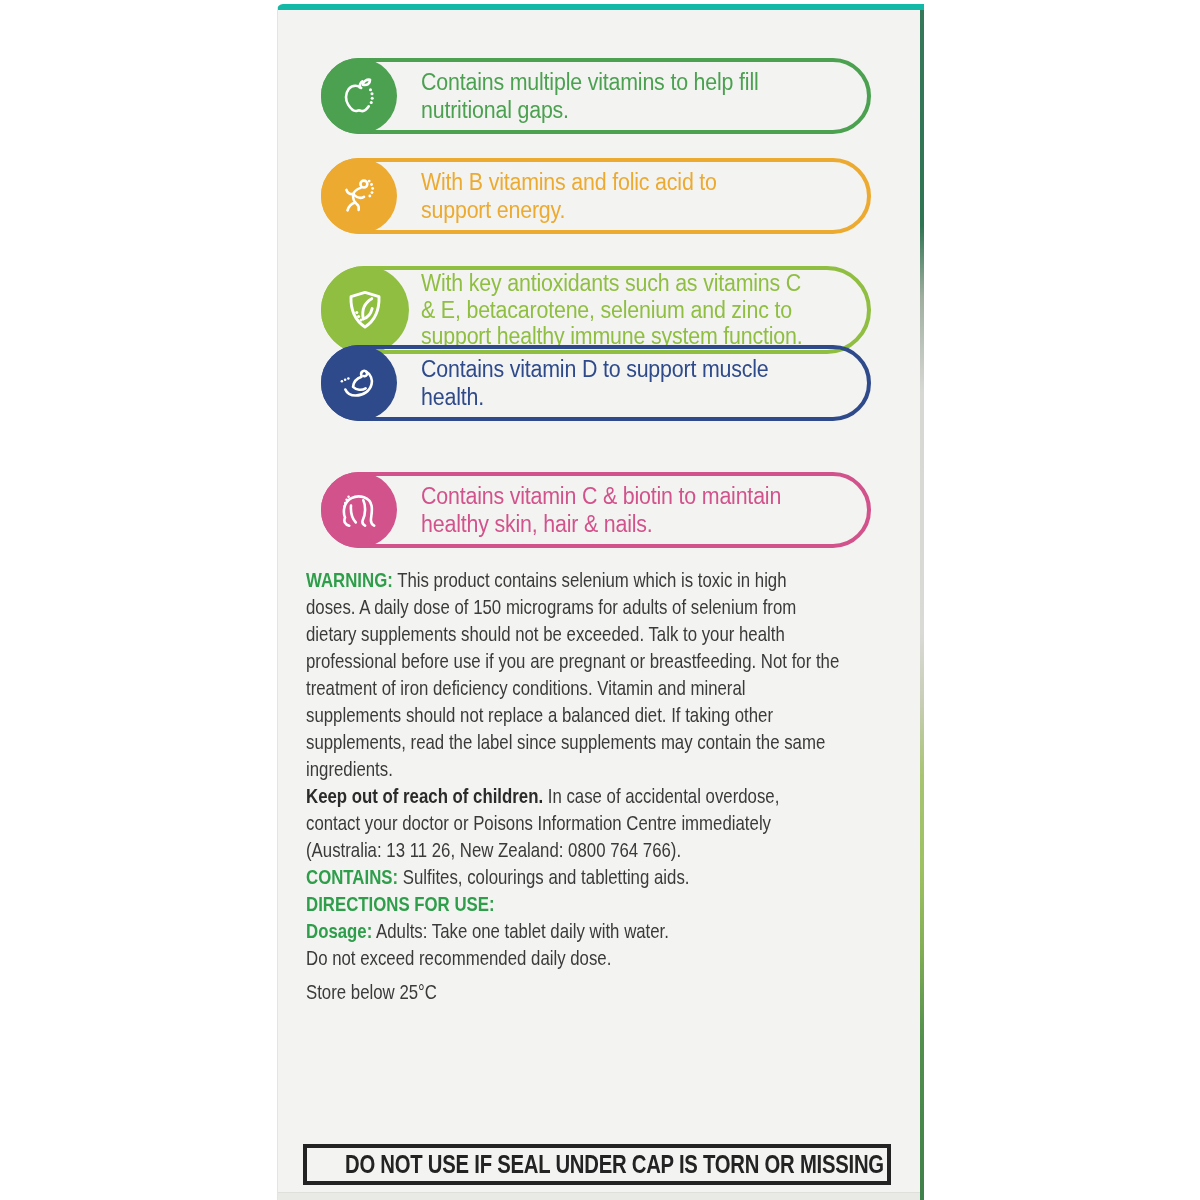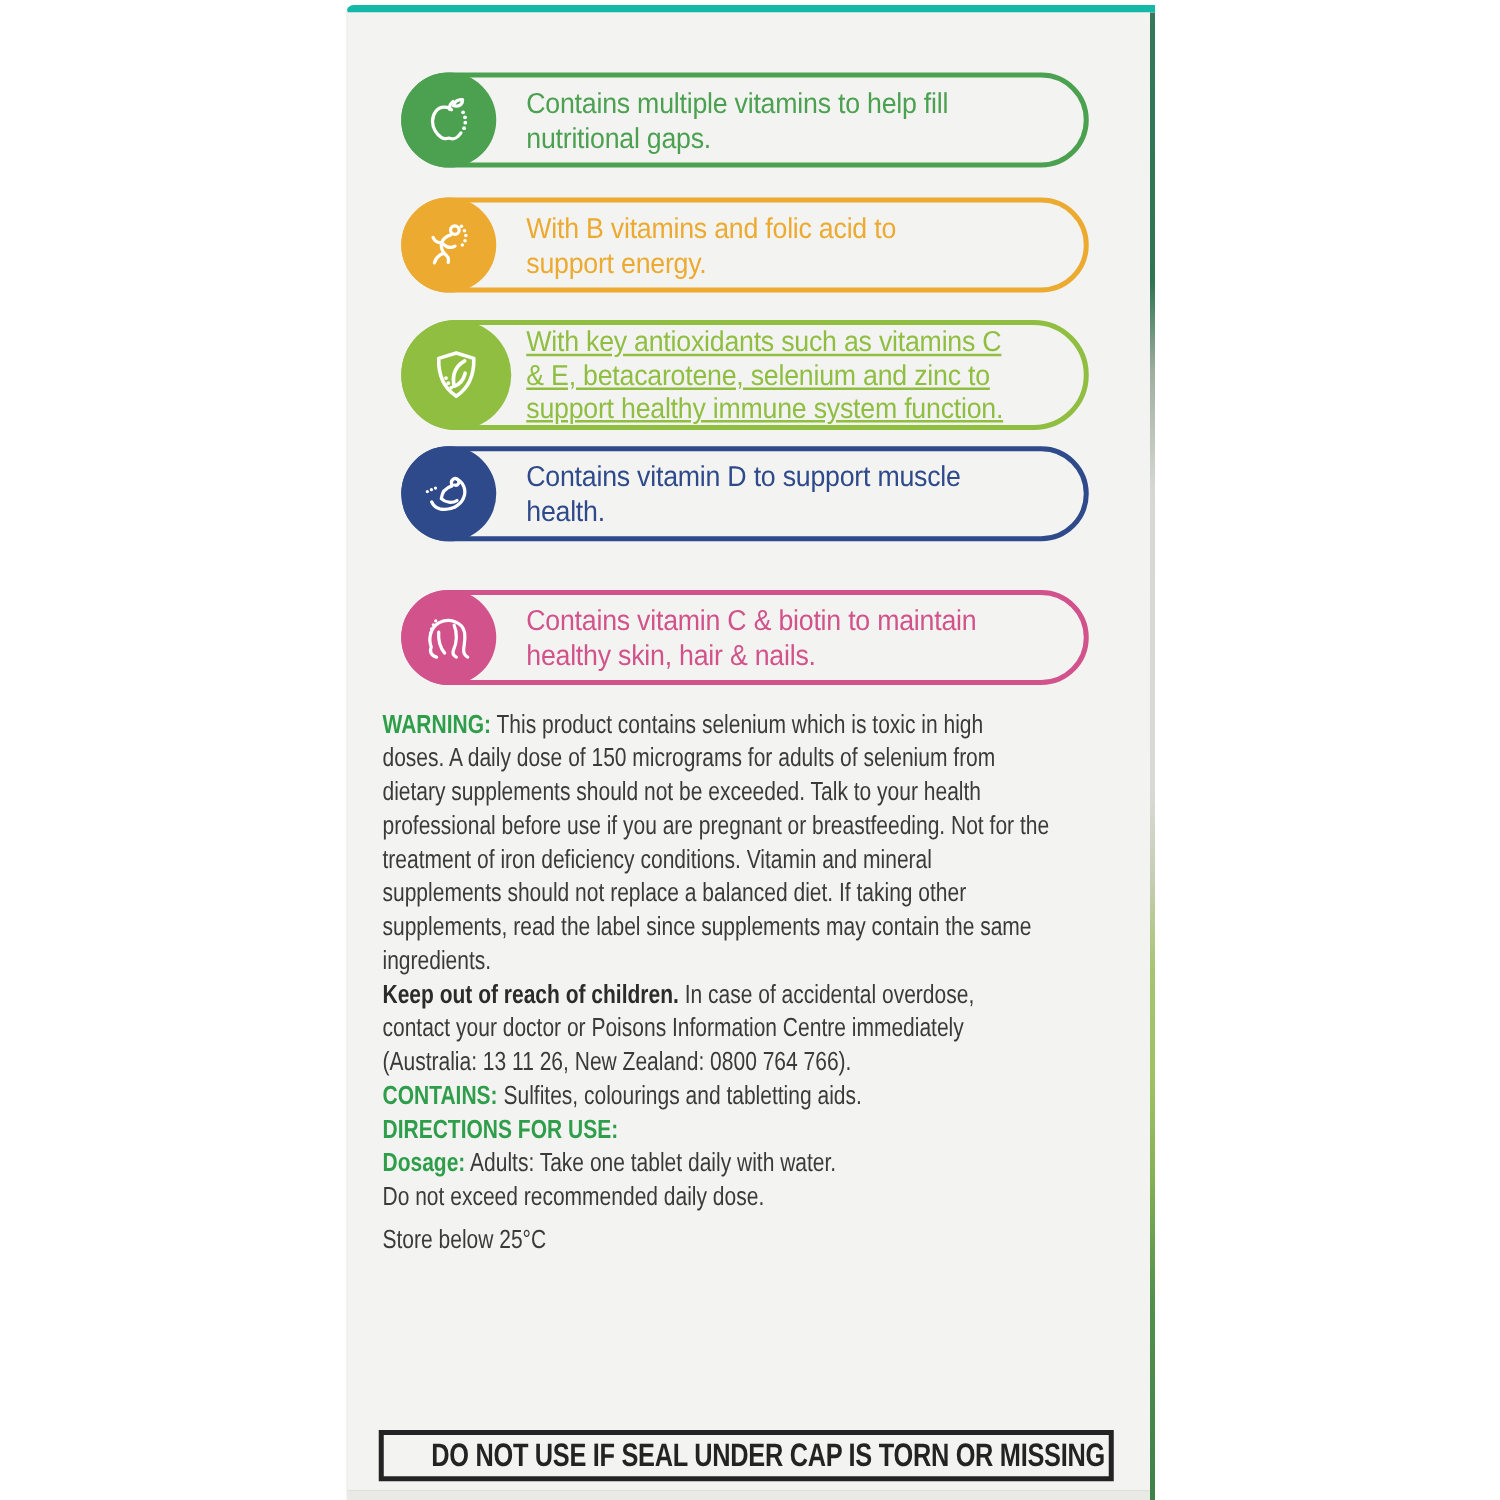--- a/index.html
+++ b/index.html
@@ -102,37 +102,37 @@
           <circle class="dot" cx="35.6" cy="13.4" r="1.3"></circle>
           <circle class="dot" cx="36.6" cy="17" r="1.3"></circle>
           <circle class="dot" cx="36" cy="20.8" r="1.3"></circle>
           <circle class="dot" cx="34" cy="24" r="1.3"></circle>
         </svg>
       </div>
       <span class="pill-text">With B vitamins and folic acid to
 support energy.</span>
     </div>
 
-    <div class="pill pill--tall" style="top: 246px; text-decoration: underline; --c: #8fbe41;">
+    <div class="pill pill--tall" style="top: 256px; --c: #8fbe41;">
       <div class="badge">
         <svg class="ic" viewBox="0 0 48 48">
           <path d="M24 9.5 L35.6 13 C35.9 23 32.5 32.5 24 38 C15.5 32.5 12.1 23 12.4 13 Z"></path>
           <path d="M29.6 14.6 C24 17.8 21 23.6 22.6 31.4"></path>
           <path d="M22.6 31.4 C25.8 30.4 28.8 27.2 29.9 22.8"></path>
           <circle class="dot" cx="17.2" cy="26" r="1.25"></circle>
           <circle class="dot" cx="18.7" cy="29.4" r="1.25"></circle>
           <circle class="dot" cx="20.7" cy="32.3" r="1.25"></circle>
         </svg>
       </div>
       <span class="pill-text">With key antioxidants such as vitamins C
 &amp; E, betacarotene, selenium and zinc to
 support healthy immune system function.</span>
     </div>
 
-    <div class="pill" style="top: 347px; align-items: center; --c: #2e4a8b;">
+    <div class="pill" style="top: 335px; align-items: center; --c: #2e4a8b;">
       <div class="badge">
         <svg class="ic" viewBox="0 0 48 48">
           <path d="M26.2 17.2 C25 13.6 28.8 11.4 30.9 13.8 C32.4 15.7 30.6 18.4 28.4 17.6"></path>
           <path d="M30.9 13.8 C34.8 15.8 36.6 20.8 35.6 25 C34.2 31.2 28 35.6 21 35.6 C16.4 35.6 12.9 33.5 11.4 30"></path>
           <path d="M26.4 18.2 C22 19.6 18.9 23.2 18.5 27.6 C21.5 30.6 26.6 31.1 30.1 29"></path>
           <circle class="dot" cx="8.2" cy="22.4" r="1.2"></circle>
           <circle class="dot" cx="11.2" cy="21" r="1.2"></circle>
           <circle class="dot" cx="14.2" cy="19.8" r="1.2"></circle>
         </svg>
       </div>

